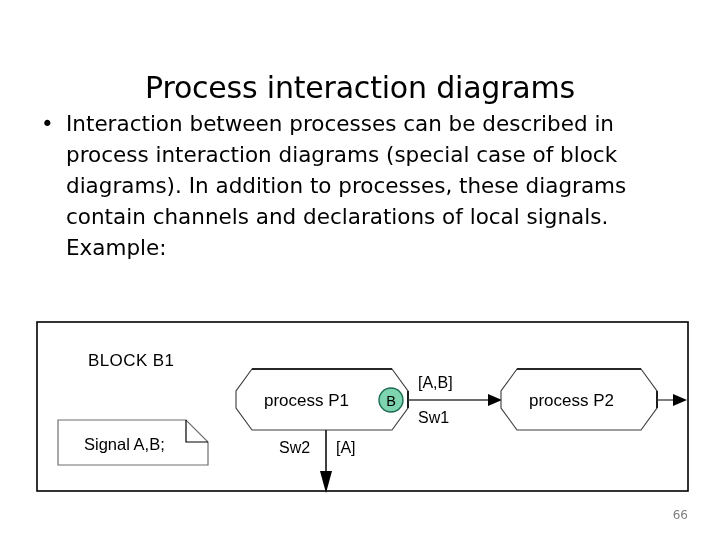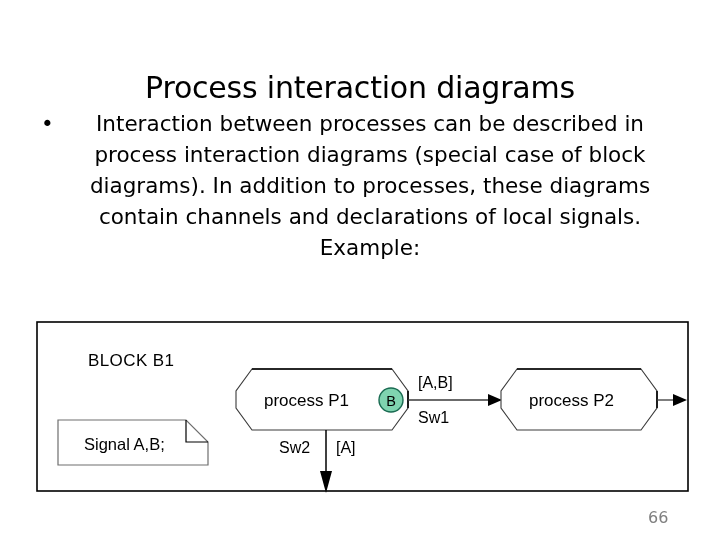--- a/index.html
+++ b/index.html
@@ -53,21 +53,20 @@
   }
   .bullet-marker {
     position: absolute;
     left: 7px;
     top: 0;
     font-size: 21.5px;
     line-height: 31px;
   }
   .bullet-text {
     display: block;
-    text-align: center;
   }
 
   
   .diagram-frame {
     position: absolute;
     left: 36px;
     top: 321px;
     width: 653px;
     height: 171px;
     box-sizing: border-box;
@@ -75,22 +74,22 @@
   .diagram-frame svg {
     display: block;
   }
 
   
   .page-number {
     position: absolute;
     left: 648px;
     top: 508px;
     width: 40px;
-    text-align: left;
-    font-size: 16px;
+    text-align: right;
+    font-size: 12px;
     color: #7f7f7f;
     font-family: "DejaVu Sans", sans-serif;
   }
 
   
   .dg-text {
     font-family: "Liberation Sans", sans-serif;
     fill: #000000;
   }
 </style>

